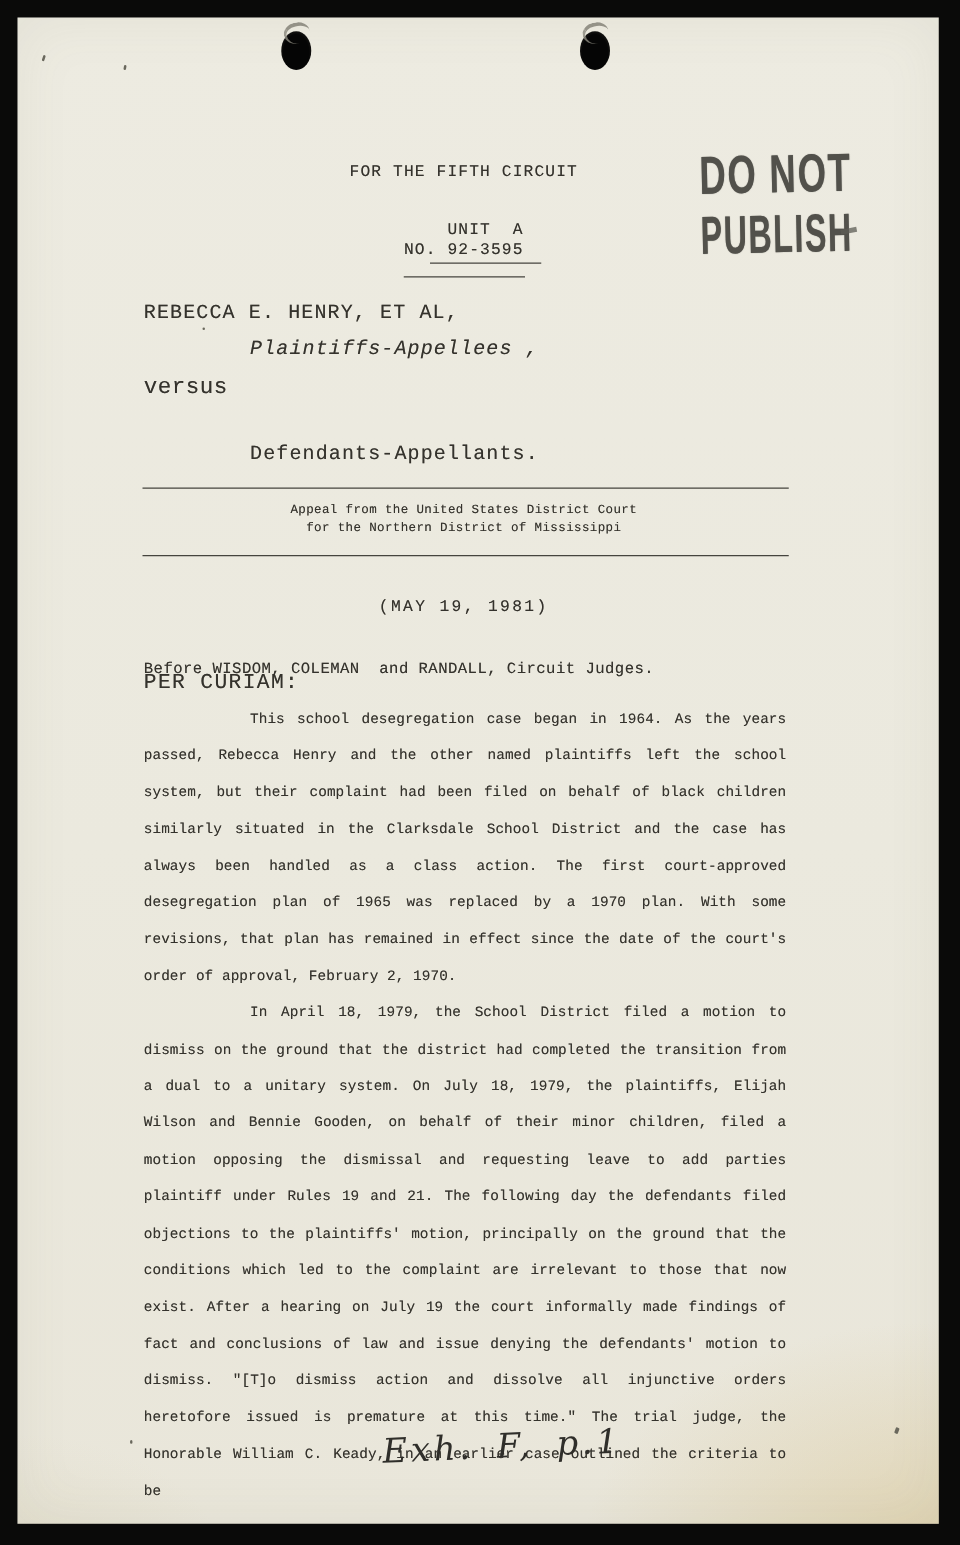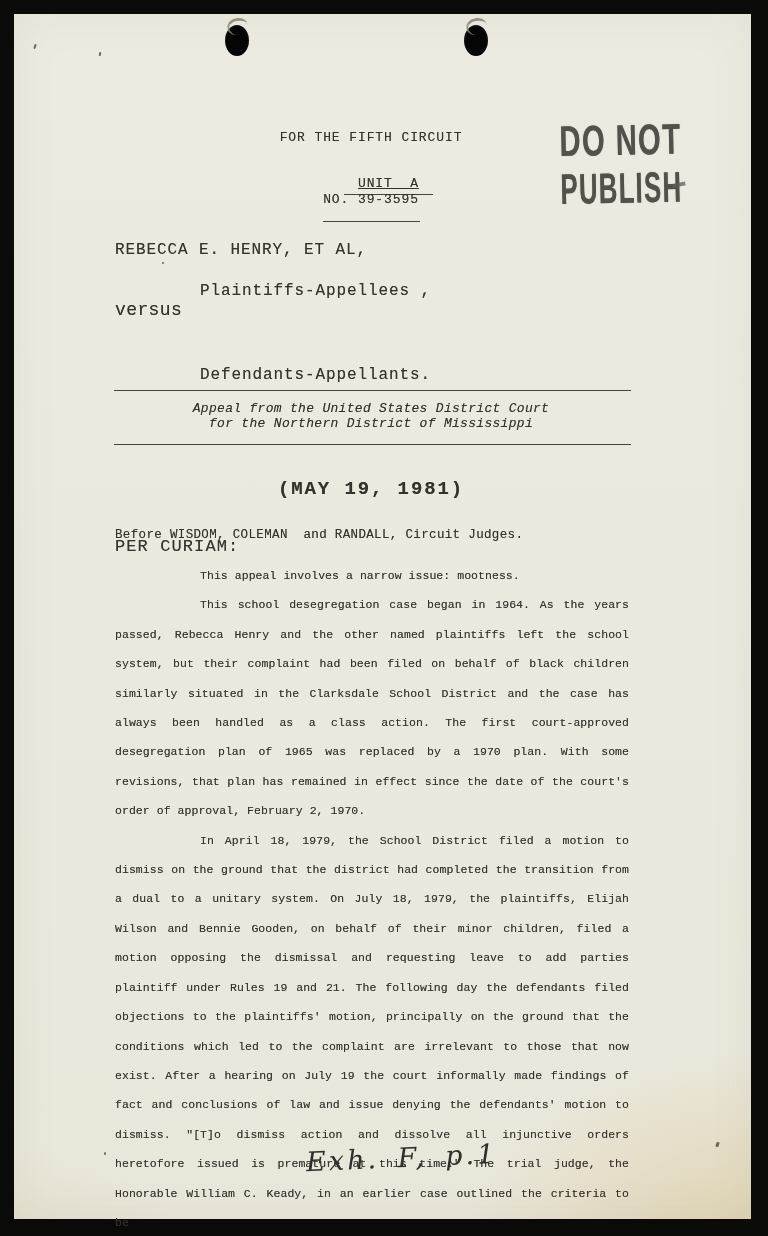--- a/index.html
+++ b/index.html
@@ -51,41 +51,41 @@
   .stamp-line.l2 { transform: scaleX(.60); }
   .stamp-dash { position: absolute; left: 112px; top: 68px; width: 13px; height: 4px;
     background: #4a4943; opacity: .75; transform: rotate(-10deg); }
 
   
   .center-col { position: absolute; left: 100px; width: 514px; text-align: center; }
   .caps { font-size: 13px; letter-spacing: .9px; white-space: pre; }
   .court1 { top: 92px; letter-spacing: .6px; }
   .court2 { top: 116px; }
   .unitrow { top: 147px; }
-  .unitrow span { display: inline-block; border-bottom: 1.6px solid #45443e; padding: 0 14px 3px; text-decoration: underline; }
+  .unitrow span { display: inline-block; border-bottom: 1.6px solid #45443e; padding: 0 14px 19px; }
   .caseno { top: 178px; }
   .rule-small { position: absolute; left: 309px; top: 207px; width: 97px; border-top: 1.6px solid #45443e; }
 
   
   .cap-line { position: absolute; left: 101px; font-size: 16px; letter-spacing: .9px; white-space: pre; }
   .cap-indent { left: 186px; }
   .y-plaintiff { top: 227px; }
-  .y-prole     { top: 268px; }
+  .y-prole     { top: 256px; font-style: italic; }
   .y-versus    { top: 286px; font-size: 18px; letter-spacing: .4px; }
   .y-defendant { top: 315px; }
-  .y-drole     { top: 352px; }
+  .y-drole     { top: 340px; }
 
   
   .rule { position: absolute; left: 100px; width: 517px; border-top: 1.6px solid #45443e; }
   .rule-a { top: 376px; }
   .rule-b { top: 430px; }
-  .appeal { top: 387px; font-size: 13px; line-height: 15px; letter-spacing: .3px; font-style: italic; }
+  .appeal { top: 387px; font-size: 10px; line-height: 15px; letter-spacing: .3px; }
 
   
-  .dateline { top: 464px; font-size: 19px; letter-spacing: 1.9px; white-space: pre; font-weight: bold; }
+  .dateline { top: 464px; font-size: 13px; letter-spacing: 1.9px; white-space: pre; }
   .panel { position: absolute; left: 101px; top: 494px; font-size: 12.5px; letter-spacing: .35px; white-space: pre; margin-top: 20px; }
   .percuriam { position: absolute; left: 101px; top: 523px; font-size: 17px; letter-spacing: 1.1px; }
 
   
   .body-text { position: absolute; left: 101px; top: 547px; width: 514px; }
   .body-text p {
     margin: 0; font-size: 11.5px; line-height: 29.4px;
     text-align: justify; text-indent: 85px; letter-spacing: .05px;
   }
 
@@ -116,41 +116,40 @@
   <div class="stamp">
     <div class="stamp-line l1">DO NOT</div>
     <div class="stamp-line l2">PUBLISH</div>
     <div class="stamp-dash"></div>
   </div>
 
   <div class="center-col caps ink court2">FOR THE FIFTH CIRCUIT</div>
   <div class="center-col caps ink unitrow">
     <span>UNIT  A</span>
   </div>
-  <div class="center-col caps ink caseno">NO. 39-3595</div>
+  <div class="center-col caps ink caseno">NO. 92-3595</div>
   <div class="rule-small"></div>
 
   <div class="cap-line ink y-plaintiff">REBECCA E. HENRY, ET AL,</div>
   <div class="cap-line cap-indent ink y-prole">Plaintiffs-Appellees ,</div>
   <div class="cap-line ink y-versus">versus</div>
   <div class="cap-line cap-indent ink y-drole">Defendants-Appellants.</div>
 
   <div class="rule rule-a"></div>
   <div class="center-col ink appeal">
     <div>Appeal from the United States District Court</div>
     <div>for the Northern District of Mississippi</div>
   </div>
   <div class="rule rule-b"></div>
 
   <div class="center-col ink dateline">(MAY 19, 1981)</div>
   <div class="panel ink">Before WISDOM, COLEMAN  and RANDALL, Circuit Judges.</div>
   <div class="percuriam ink">PER CURIAM:</div>
 
   <div class="body-text">
-    <p class="ink">This appeal involves a narrow issue:  mootness.</p>
     <p class="ink">This school desegregation case began in 1964.  As the years passed, Rebecca Henry and the other named plaintiffs left the school system, but their complaint had been filed on behalf of black children similarly situated in the Clarksdale School District and the case has always been handled as a class action.  The first court-approved desegregation plan of 1965 was replaced by a 1970 plan.  With some revisions, that plan has remained in effect since the date of the court's order of approval, February 2, 1970.</p>
     <p class="ink">In April 18, 1979, the School District filed a motion to dismiss on the ground that the district had completed the transition from a dual to a unitary system.  On July 18, 1979, the plaintiffs, Elijah Wilson and Bennie Gooden, on behalf of their minor children, filed a motion opposing the dismissal and requesting leave to add parties plaintiff under Rules 19 and 21.  The following day the defendants filed objections to the plaintiffs' motion, principally on the ground that the conditions which led to the complaint are irrelevant to those that now exist.  After a hearing on July 19 the court informally made findings of fact and conclusions of law and issue denying the defendants' motion to dismiss.  "[T]o dismiss action and dissolve all injunctive orders heretofore issued is premature at this time."  The trial judge, the Honorable William C. Keady, in an earlier case outlined the criteria to be</p>
   </div>
 
   <div class="exhibit">Exh. F, p.1</div>
 
   <div class="speck sp1"></div>
   <div class="speck sp2"></div>
   <div class="speck sp3"></div>
   <div class="speck sp4"></div>

